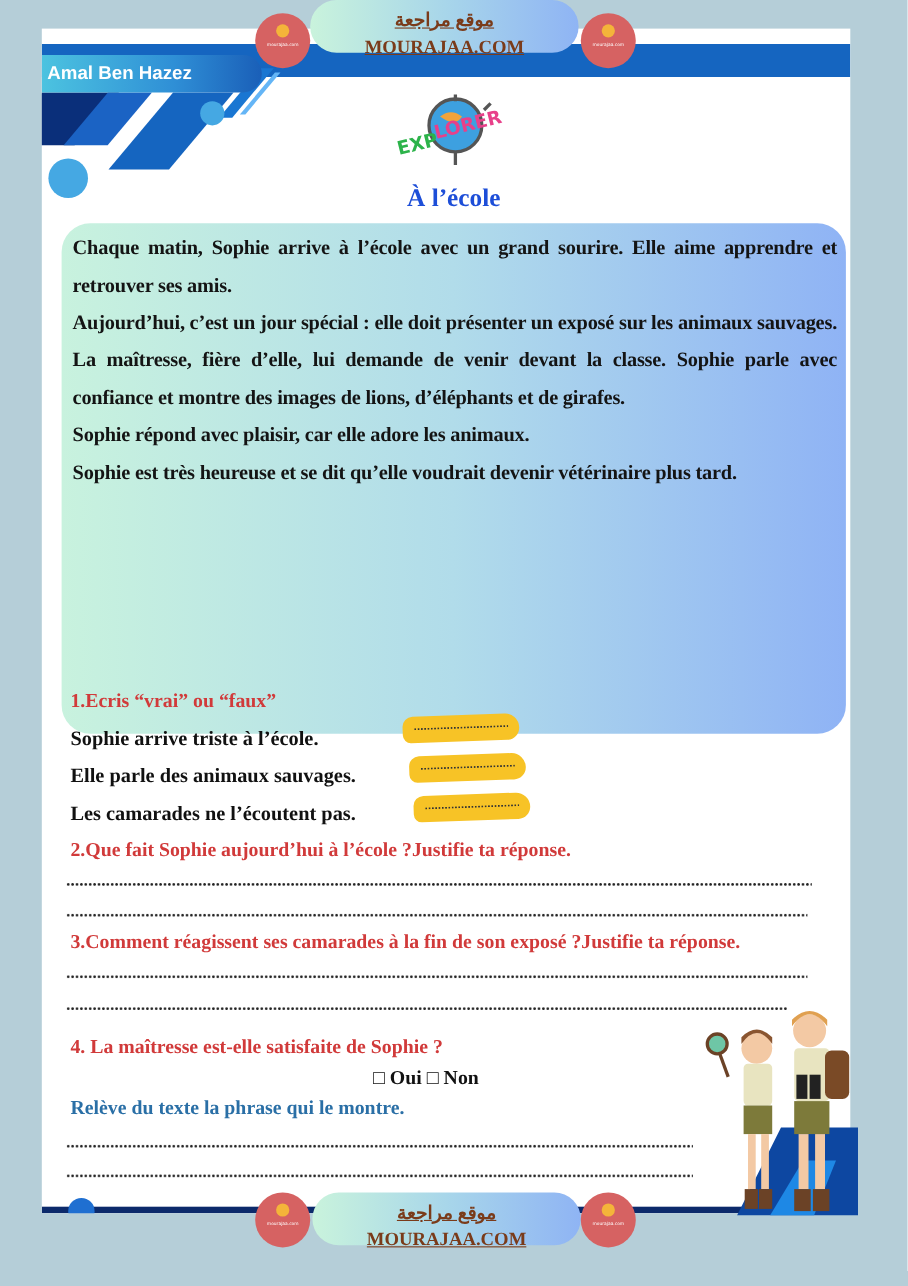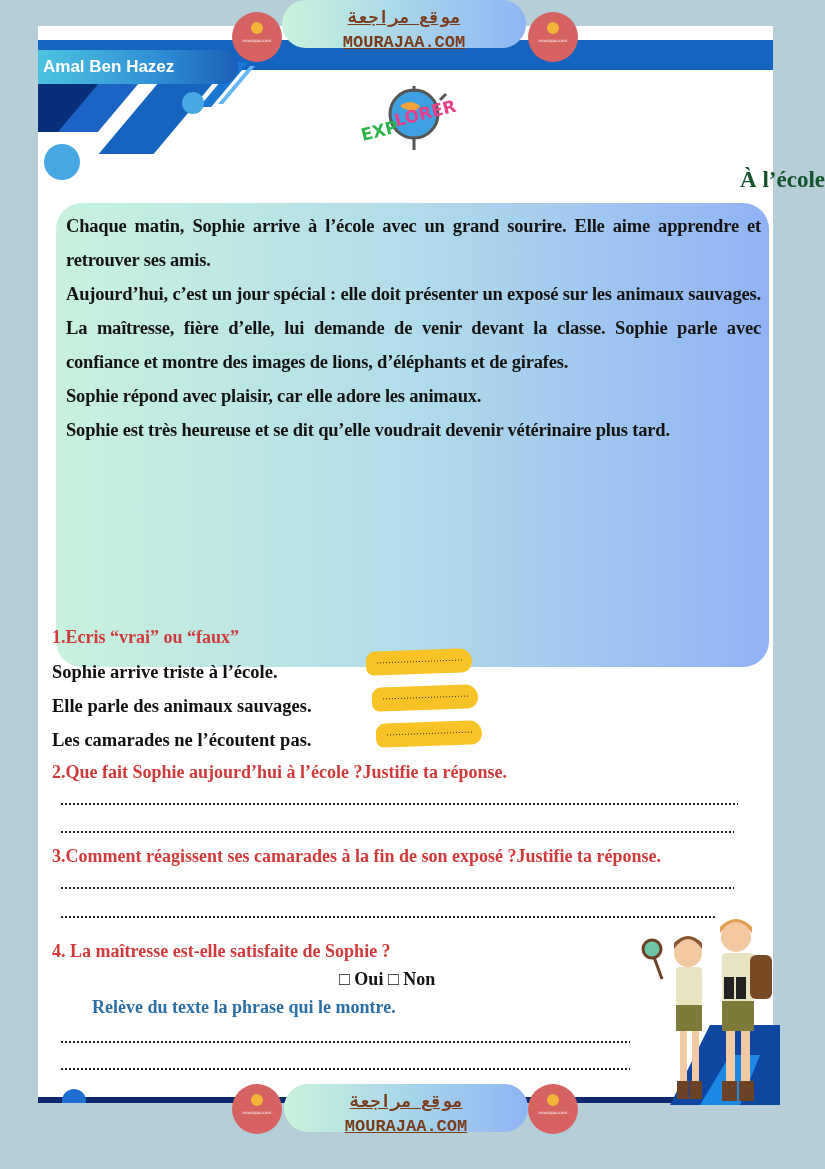--- a/index.html
+++ b/index.html
@@ -38,49 +38,49 @@
   .s4 { left: 180px; top: 36px; width: 12px; height: 45px; background: #1976d2; }
   .s5 { left: 196px; top: 40px; width: 5px; height: 38px; background: #64b5f6; }
   .circle { position: absolute; border-radius: 50%; background: #45a8e3; }
   .c1 { left: 6px; top: 118px; width: 36px; height: 36px; }
   .c2 { left: 144px; top: 66px; width: 22px; height: 22px; }
 
   
   .wm-pill {
     position: absolute; width: 244px; height: 48px; border-radius: 34px;
     background: linear-gradient(90deg, #c9f3dc 0%, #a8d6ea 50%, #8fb4f4 100%);
-    text-align: center; color: #7a3b1a; font-family: Liberation Mono, monospace;
+    text-align: center; color: #7a3b1a; font-family: Liberation Serif, serif;
   }
   .wm-ar { font-size: 17px; font-weight: bold; line-height: 26px; padding-top: 6px; text-decoration: underline; }
   .wm-en { font-size: 17px; font-weight: bold; line-height: 22px; text-decoration: underline; }
   .wm-circle {
     position: absolute; width: 50px; height: 50px; border-radius: 50%; background: #d66262;
     color: #fff; font-size: 4px; text-align: center; font-family: "DejaVu Sans", sans-serif;
   }
   .wm-circle .dot { width: 12px; height: 12px; border-radius: 50%; background: #f4b43a; margin: 10px auto 4px; }
 
   
   .logo { position: absolute; left: 356px; top: 84px; width: 110px; height: 68px; }
   .title {
-    position: absolute; left: 0; right: 0; top: 167px; text-align: right;
-    font-size: 23px; font-weight: bold; color: #14532d;
+    position: absolute; left: 0; right: 0; top: 167px; text-align: center;
+    font-size: 23px; font-weight: bold; color: #1d4ed8;
   }
   .text-box {
     position: absolute; left: 56px; top: 203px; width: 713px; height: 464px; box-sizing: border-box;
     border-radius: 26px;
     background: linear-gradient(90deg, #c8f2de 0%, #b1dcea 50%, #8fb3f5 100%);
     padding: 6px 8px 0 10px;
   }
   .text-box p {
     margin: 0; font-size: 18.5px; font-weight: bold; line-height: 34px; color: #141414;
     text-align: justify; letter-spacing: -0.2px;
   }
-  .q { position: absolute; left: 52px; font-weight: bold; font-size: 18px; white-space: nowrap; }
+  .q { position: absolute; left: 64px; font-weight: bold; font-size: 18px; white-space: nowrap; }
   .red { color: #d13a3a; }
-  .blue { color: #2a6fa6; margin-left: 40px; }
+  .blue { color: #2a6fa6; }
   .black { color: #111; }
   .dots {
     position: absolute; left: 60px; height: 4px;
     background-image: radial-gradient(circle, #222 1px, transparent 1.3px);
     background-size: 4px 4px; background-repeat: repeat-x;
   }
   .hl {
     position: absolute; height: 24px; border-radius: 10px 14px 12px 8px;
     background: #f7c326; transform: rotate(-2deg);
   }

